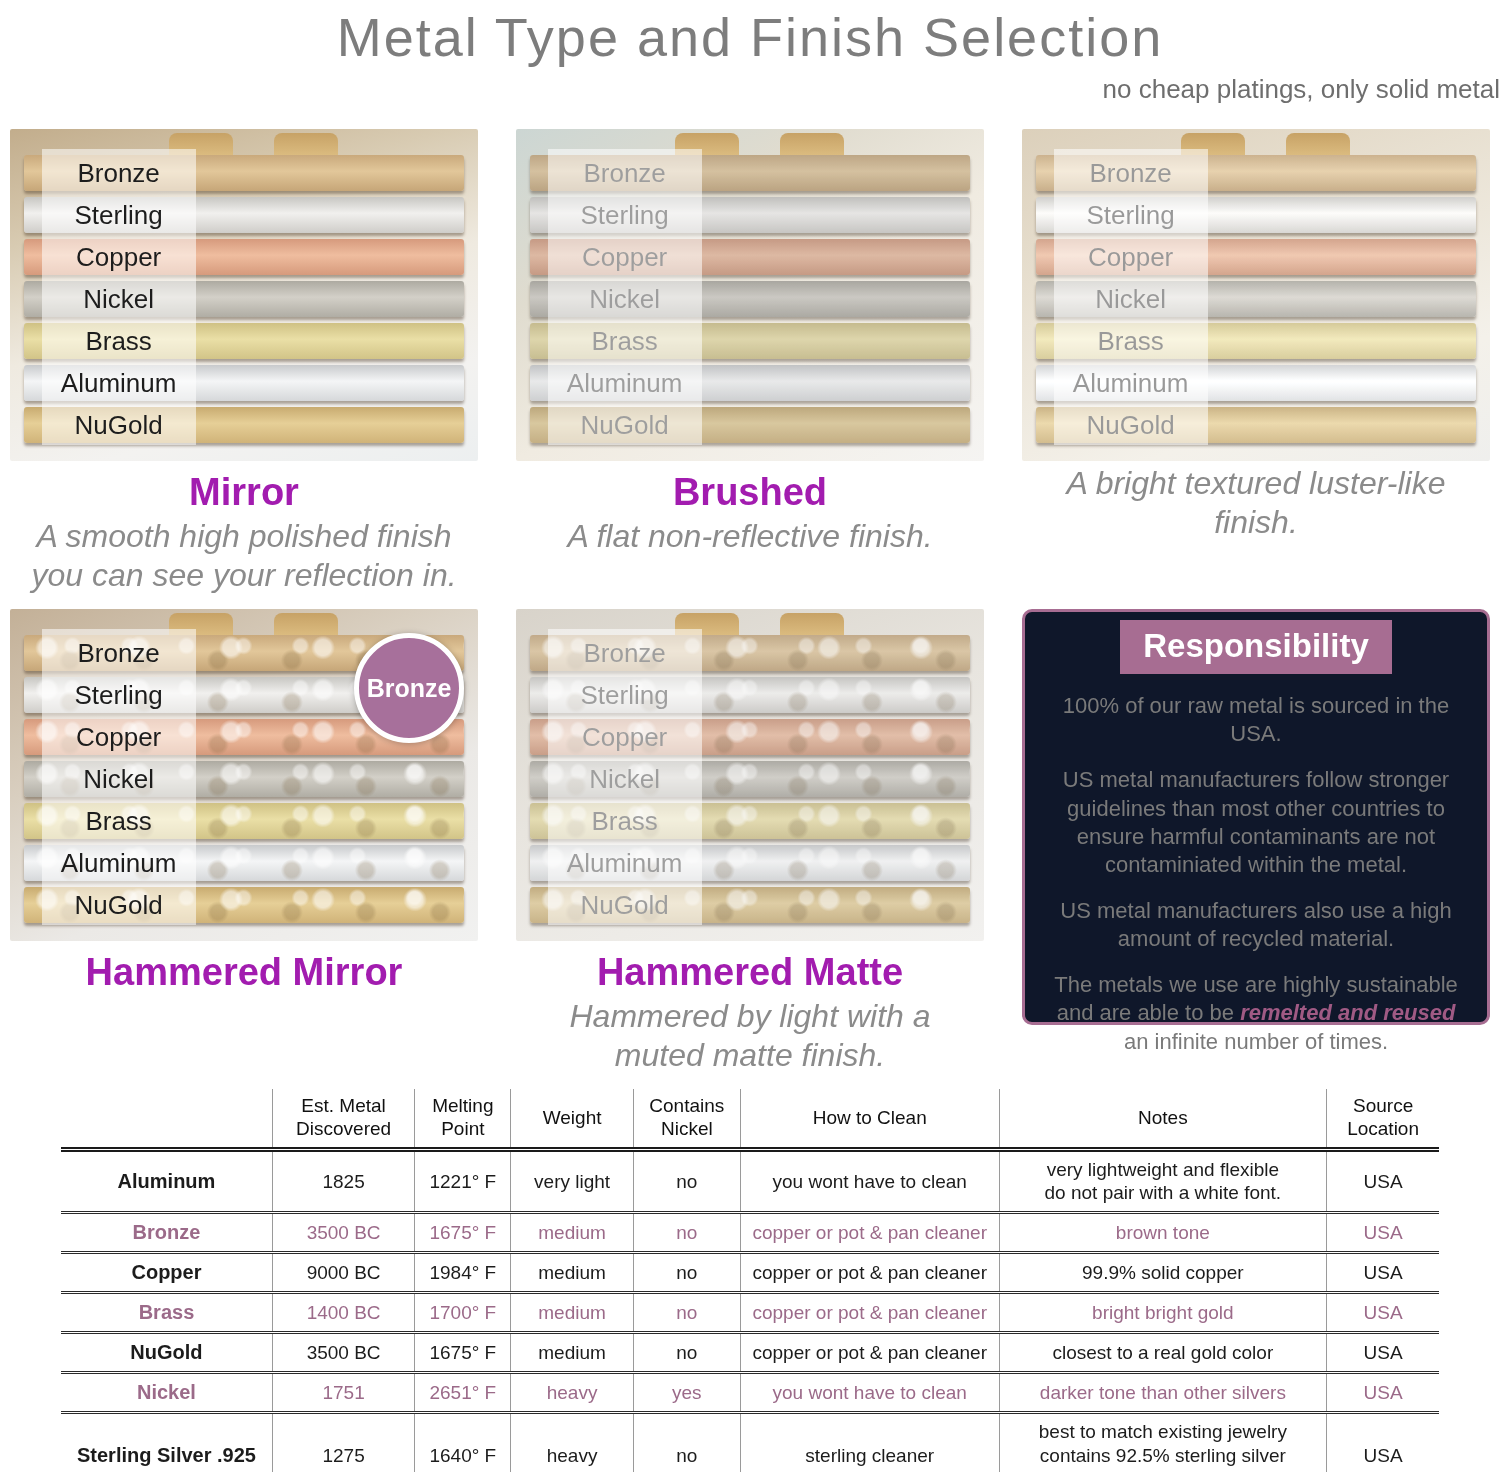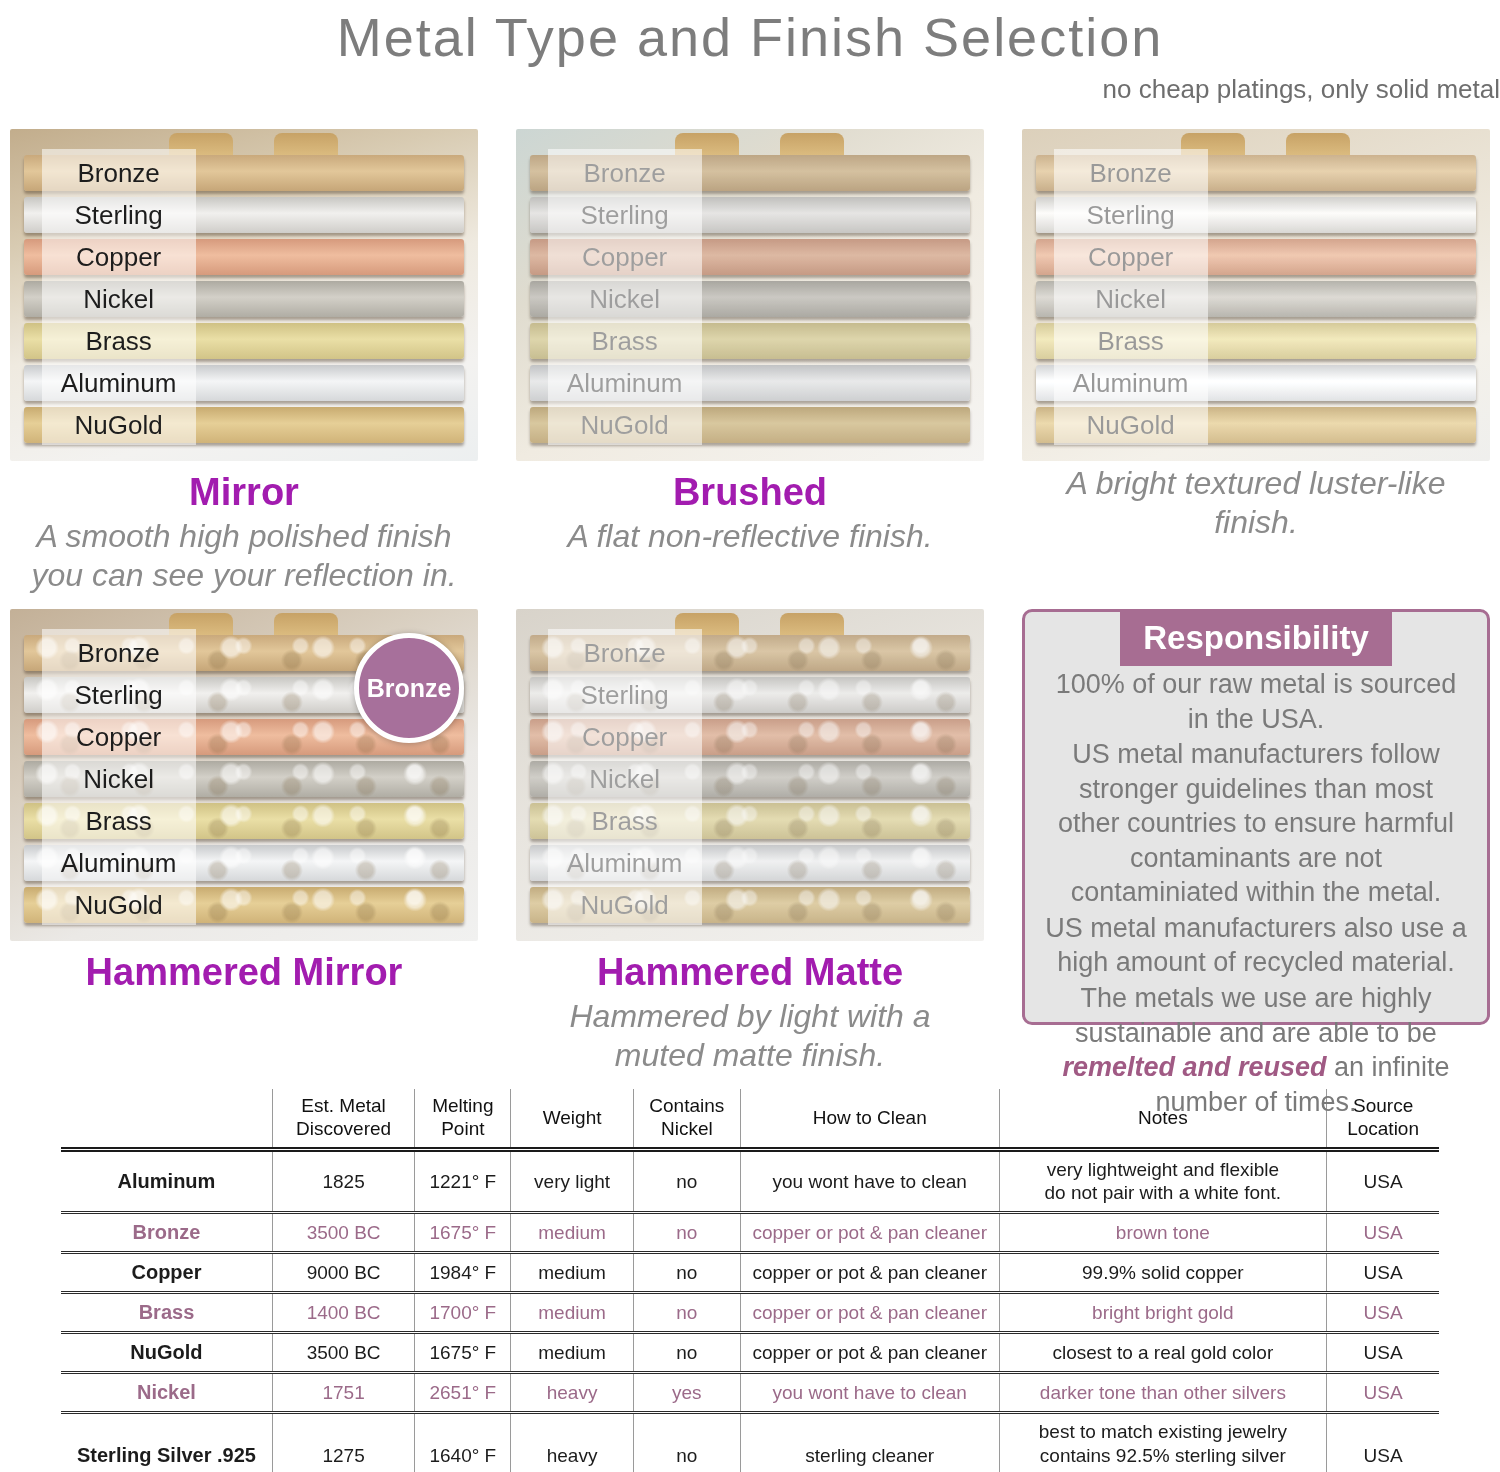--- a/index.html
+++ b/index.html
@@ -53,25 +53,25 @@
 
   .badge{position:absolute;top:24px;right:14px;width:100px;height:100px;border-radius:50%;
     background:#a7709b;border:5px solid #ffffff;box-shadow:0 1px 6px rgba(0,0,0,.28);
     display:flex;align-items:center;justify-content:center;color:#fff;font-size:25px;font-weight:bold;z-index:5;}
 
   .finish-name{text-align:center;font-size:38px;font-weight:bold;color:#a21caf;margin-top:10px;}
   .finish-desc{text-align:center;font-size:32px;font-style:italic;color:#8b8b8b;line-height:1.22;
     margin-top:3px;padding:0 12px;}
 
   
-  .responsibility{border:3px solid #a76d92;border-radius:10px;background:#e5e5e5;height:416px;
-    align-self:start;padding:0 16px;box-sizing:border-box;}
+  .responsibility{border:3px solid #a76d92;border-radius:10px;background:#0f172a;height:416px;
+    align-self:start;padding:8px 16px;box-sizing:border-box;}
   .resp-title{width:272px;margin:0 auto;background:#a76d92;color:#fff;text-align:center;
     font-size:33px;font-weight:bold;padding:7px 0 9px;}
-  .resp-body p{text-align:center;color:#7a7a7a;font-size:27px;line-height:1.28;margin:1px 4px;}
+  .resp-body p{text-align:center;color:#7a7a7a;font-size:22px;line-height:1.28;margin:18px 4px;}
   .resp-em{color:#a05a84;font-style:italic;font-weight:bold;}
 
   
   .metal-table{margin:14px auto 0;width:1378px;border-collapse:collapse;table-layout:fixed;}
   .metal-table th{font-weight:normal;font-size:19px;color:#111;white-space:pre-line;
     padding:6px 4px;line-height:1.2;vertical-align:middle;}
   .metal-table td{font-size:19px;color:#1c1c1c;text-align:center;padding:6px 6px;
     white-space:pre-line;line-height:1.25;vertical-align:middle;}
   .metal-table th,.metal-table td{border-right:1px solid #9a9a9a;}
   .metal-table th:last-child,.metal-table td:last-child{border-right:none;}

